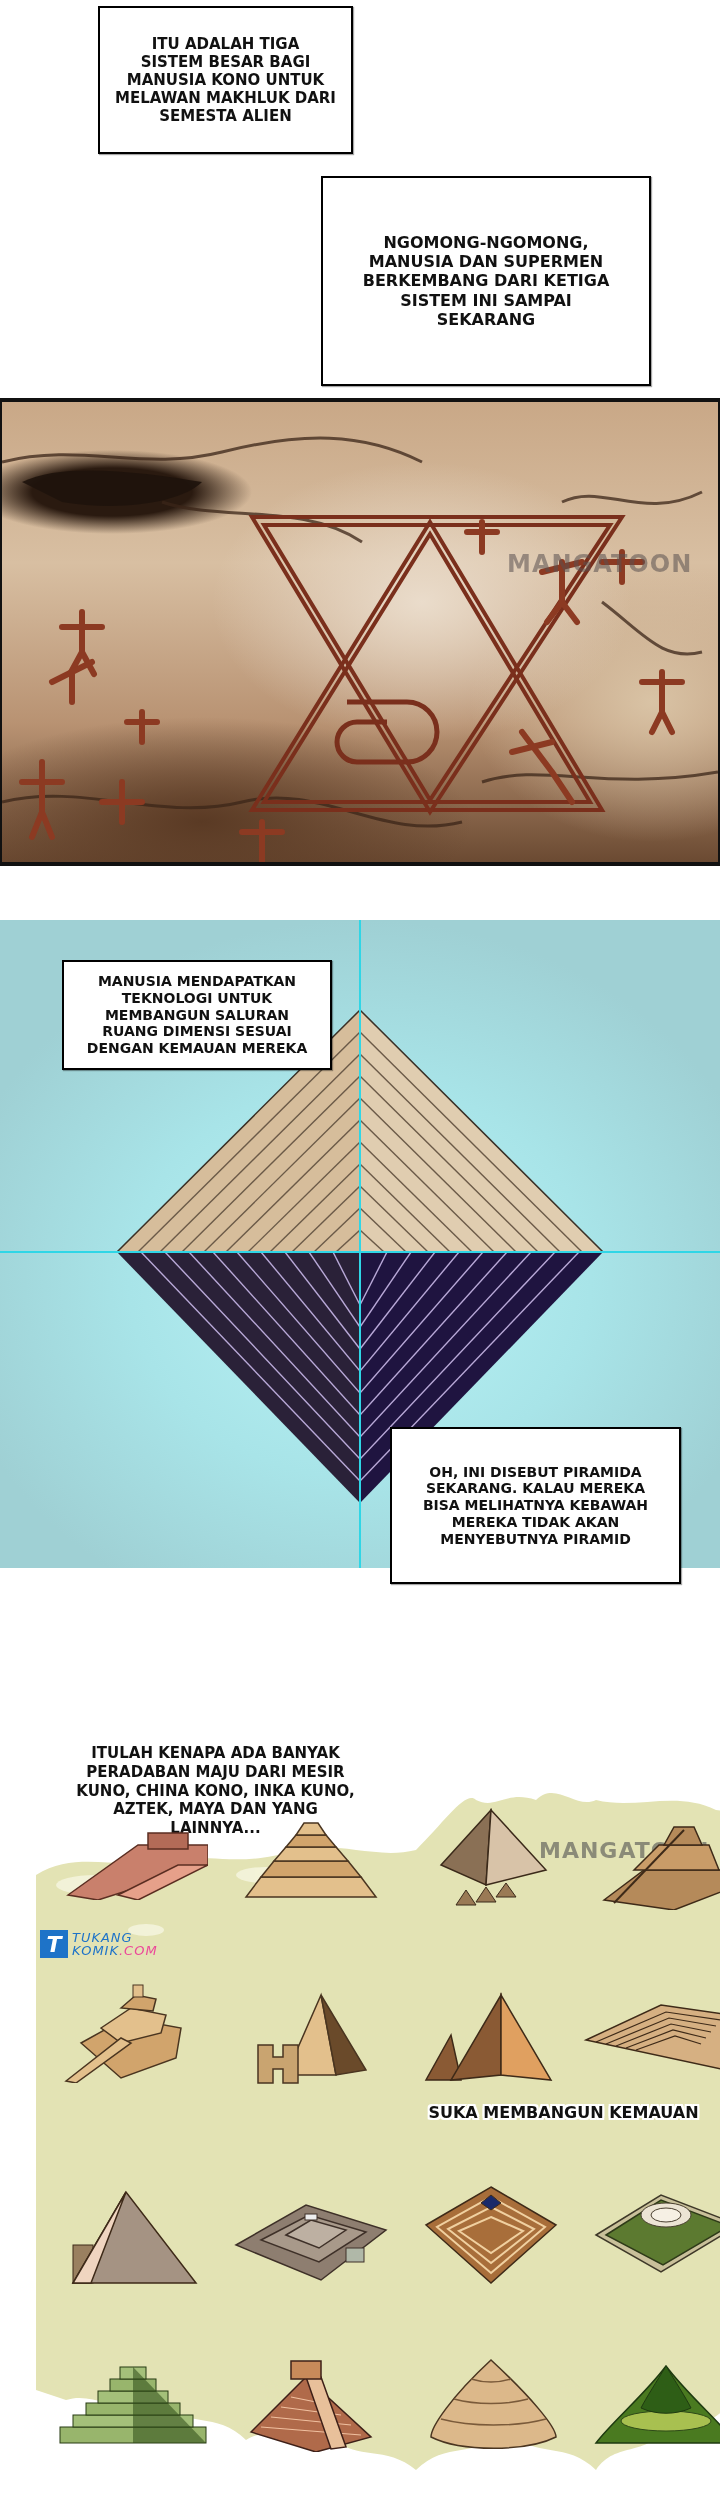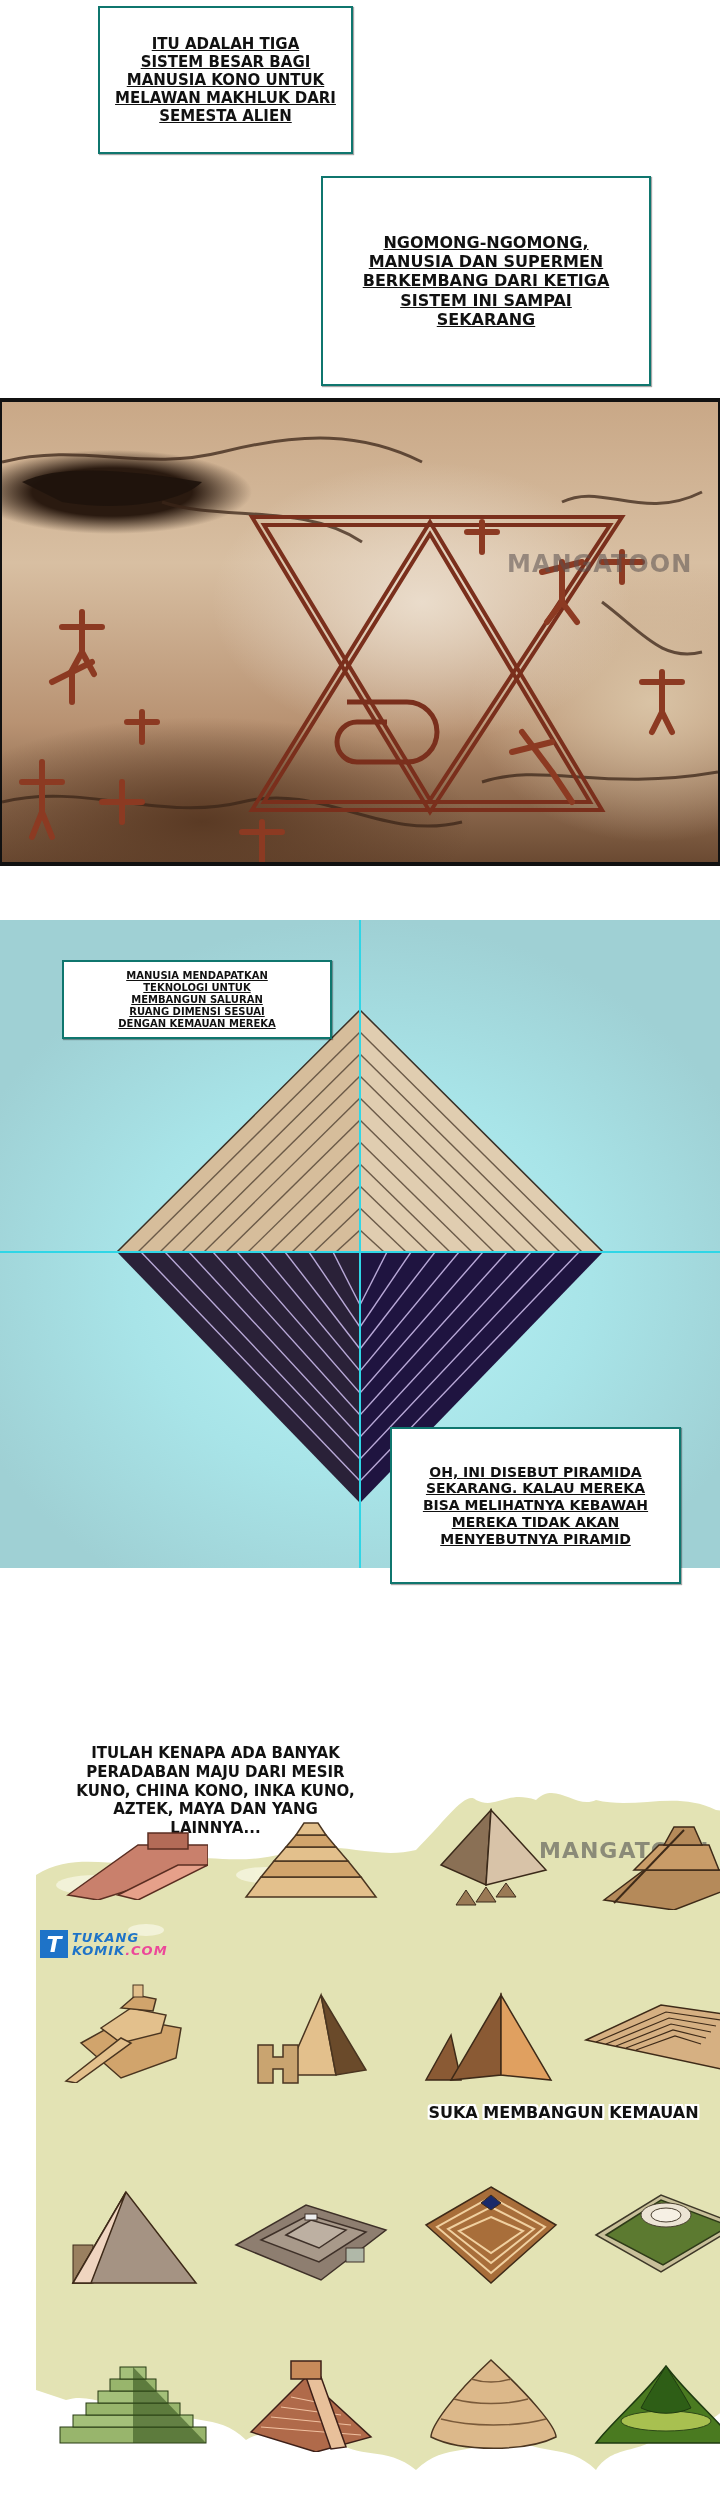--- a/index.html
+++ b/index.html
@@ -2,31 +2,30 @@
 <html><head>
 <meta charset="utf-8">
 <style>
   * { box-sizing: border-box; margin: 0; padding: 0; }
   html, body { width: 720px; height: 2500px; background: #ffffff; overflow: hidden; }
   body { position: relative; font-family: "DejaVu Sans", sans-serif; }
 
   .caption {
     position: absolute;
     background: #ffffff;
-    border: 2px solid #0f766e;
+    border: 2px solid #000000;
     box-shadow: 1px 1px 1px rgba(0,0,0,0.35);
     display: flex; align-items: center; justify-content: center;
     text-align: center;
     font-family: "DejaVu Sans", sans-serif;
     font-weight: bold;
     color: #111;
     text-transform: uppercase;
     white-space: pre-line;
     line-height: 1.2;
-    text-decoration: underline;
   }
   .caption span { display: block; }
 
   .free-text {
     position: absolute;
     text-align: center;
     font-family: "DejaVu Sans", sans-serif;
     font-weight: bold;
     color: #111;
     white-space: pre-line;
@@ -84,21 +83,21 @@
   .logo {
     position: absolute; left: 4px; top: 1930px;
     display: flex; align-items: center; gap: 4px;
   }
   .logo-box {
     width: 28px; height: 28px; background: #1e73c8;
     color: #fff; font-family: "DejaVu Sans", sans-serif; font-weight: bold;
     font-style: italic; font-size: 22px;
     display: flex; align-items: center; justify-content: center;
   }
-  .logo-text { display: flex; flex-direction: column; line-height: 1; font-style: italic; font-family: "DejaVu Sans", sans-serif; font-weight: bold; }
+  .logo-text { display: flex; flex-direction: column; line-height: 1; font-style: italic; font-family: "DejaVu Sans", sans-serif; font-weight: normal; }
   .logo-top { color: #1e73c8; font-size: 13px; letter-spacing: 1px; }
   .logo-bottom { color: #1e73c8; font-size: 13px; letter-spacing: 1px; }
   .logo-bottom .dom { color: #ec4899; }
 </style>
 </head>
 <body>
 
 <div class="caption" style="left:98px; top:6px; width:255px; height:148px; font-size:15px;">
   <span>ITU ADALAH TIGA
 SISTEM BESAR BAGI
@@ -223,21 +222,21 @@
       <line x1="360" y1="473" x2="483" y2="332"></line>
         <line x1="360" y1="451" x2="459" y2="332"></line>
       <line x1="360" y1="429" x2="435" y2="332"></line>
         <line x1="360" y1="407" x2="411" y2="332"></line>
       <line x1="360" y1="385" x2="387" y2="332"></line>
     </g>
 
     <line x1="360" y1="0" x2="360" y2="648" stroke="#2fd6e6" stroke-width="2"></line>
     <line x1="0" y1="332" x2="720" y2="332" stroke="#2fd6e6" stroke-width="2"></line>
   </svg>
-  <div class="caption" style="left:62px; top:40px; width:270px; height:79px; font-size:10px;">
+  <div class="caption" style="left:62px; top:40px; width:270px; height:110px; font-size:14px;">
     <span>MANUSIA MENDAPATKAN
 TEKNOLOGI UNTUK
 MEMBANGUN SALURAN
 RUANG DIMENSI SESUAI
 DENGAN KEMAUAN MEREKA</span>
   </div>
 </div>
 
 <div class="caption" style="left:390px; top:1427px; width:291px; height:157px; font-size:14px;">
   <span>OH, INI DISEBUT PIRAMIDA

